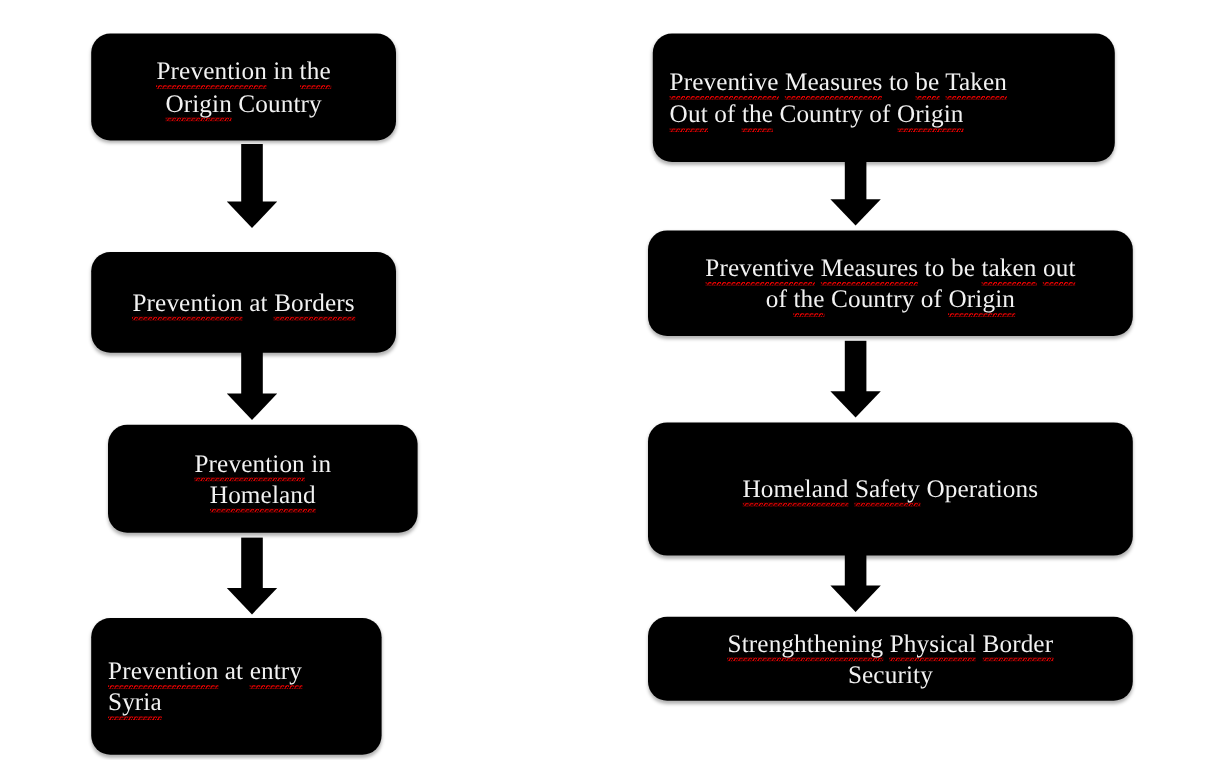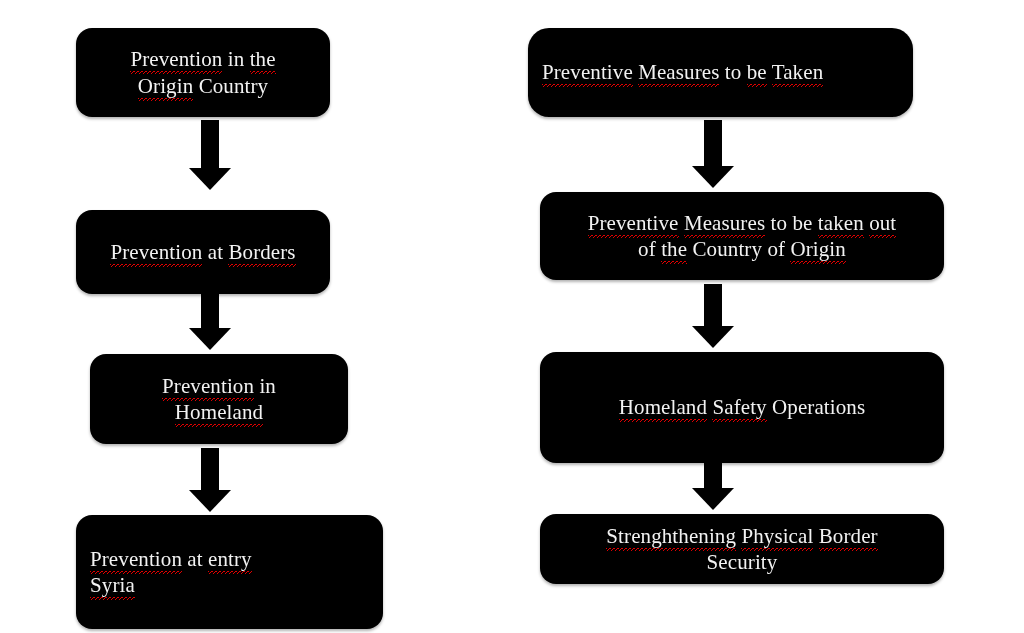--- a/index.html
+++ b/index.html
@@ -92,39 +92,39 @@
     <div class="column">
       <div class="node align-center" style="left: 76px; top: 28px; width: 254px; height: 89px;">
         <div class="node-text"><div><span class="squiggle">Prevention</span> <span>in</span> <span class="squiggle">the</span></div><div><span class="squiggle">Origin</span> <span>Country</span></div></div>
       </div>
       <div class="node align-center" style="left: 76px; top: 194px; width: 254px; height: 84px; margin-top: 16px;">
         <div class="node-text"><div><span class="squiggle">Prevention</span> <span>at</span> <span class="squiggle">Borders</span></div></div>
       </div>
       <div class="node align-center" style="left: 90px; top: 354px; width: 258px; height: 90px;">
         <div class="node-text"><div><span class="squiggle">Prevention</span> <span>in</span></div><div><span class="squiggle">Homeland</span></div></div>
       </div>
-      <div class="node align-left" style="left: 76px; top: 515px; width: 307px; height: 114px;">
+      <div class="node align-left" style="left: 76px; top: 515px; width: 242px; height: 114px;">
         <div class="node-text"><div><span class="squiggle">Prevention</span> <span>at</span> <span class="squiggle">entry</span></div><div><span class="squiggle">Syria</span></div></div>
       </div>
       <div class="arrow" style="left: 186px; top: 120px; width: 48px; height: 70px;">
         <div class="shaft" style="height: 50px;"></div>
         <div class="head"></div>
       </div>
       <div class="arrow" style="left: 186px; top: 282px; width: 48px; height: 68px;">
         <div class="shaft" style="height: 48px;"></div>
         <div class="head"></div>
       </div>
       <div class="arrow" style="left: 186px; top: 448px; width: 48px; height: 64px;">
         <div class="shaft" style="height: 44px;"></div>
         <div class="head"></div>
       </div>
     </div>
     <div class="column">
-      <div class="node align-left" style="left: 528px; top: 28px; width: 385px; height: 89px; border-radius: 21px;">
-        <div class="node-text"><div><span class="squiggle">Preventive</span> <span class="squiggle">Measures</span> <span>to</span> <span class="squiggle">be</span> <span class="squiggle">Taken</span></div></div>
+      <div class="node align-left" style="left: 544px; top: 28px; width: 385px; height: 107px;">
+        <div class="node-text"><div><span class="squiggle">Preventive</span> <span class="squiggle">Measures</span> <span>to</span> <span class="squiggle">be</span> <span class="squiggle">Taken</span></div><div><span class="squiggle">Out</span> <span>of</span> <span class="squiggle">the</span> <span>Country</span> <span>of</span> <span class="squiggle">Origin</span></div></div>
       </div>
       <div class="node align-center" style="left: 540px; top: 192px; width: 404px; height: 88px;">
         <div class="node-text"><div><span class="squiggle">Preventive</span> <span class="squiggle">Measures</span> <span>to</span> <span>be</span> <span class="squiggle">taken</span> <span class="squiggle">out</span></div><div><span>of</span> <span class="squiggle">the</span> <span>Country</span> <span>of</span> <span class="squiggle">Origin</span></div></div>
       </div>
       <div class="node align-center" style="left: 540px; top: 352px; width: 404px; height: 111px;">
         <div class="node-text"><div><span class="squiggle">Homeland</span> <span class="squiggle">Safety</span> <span>Operations</span></div></div>
       </div>
       <div class="node align-center" style="left: 540px; top: 514px; width: 404px; height: 70px;">
         <div class="node-text"><div><span class="squiggle">Strenghthening</span> <span class="squiggle">Physical</span> <span class="squiggle">Border</span></div><div><span>Security</span></div></div>
       </div>

